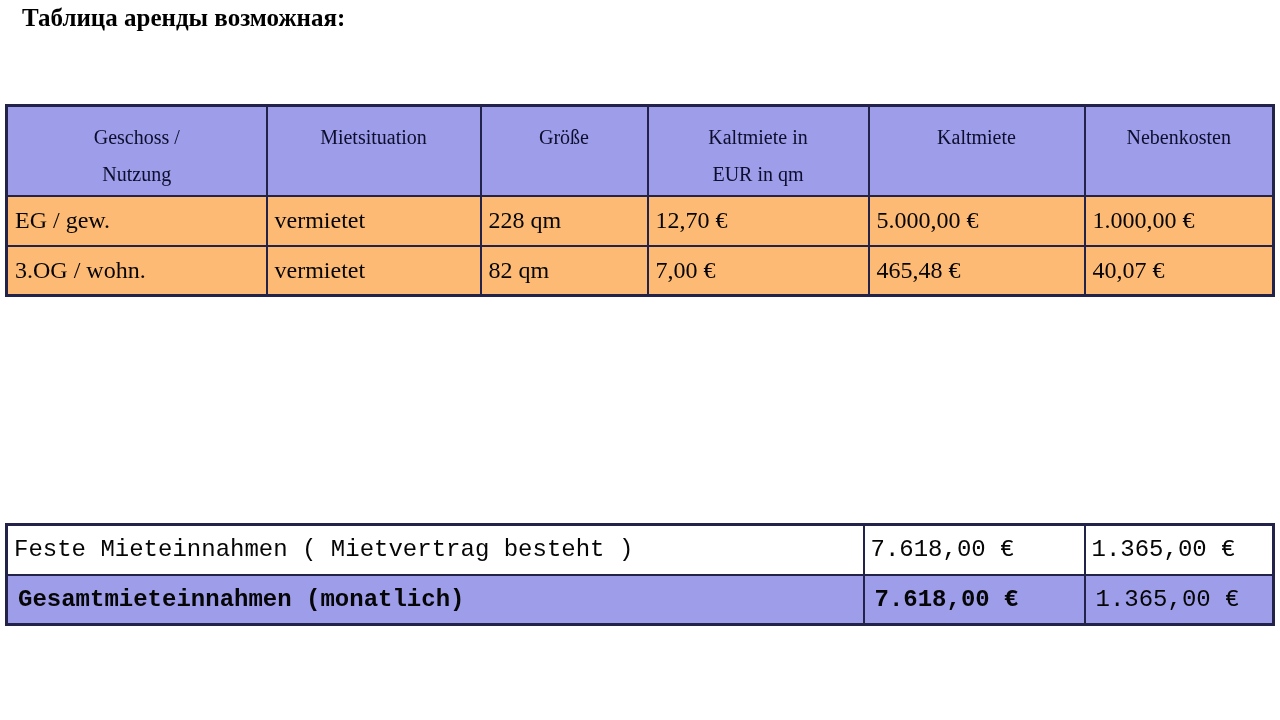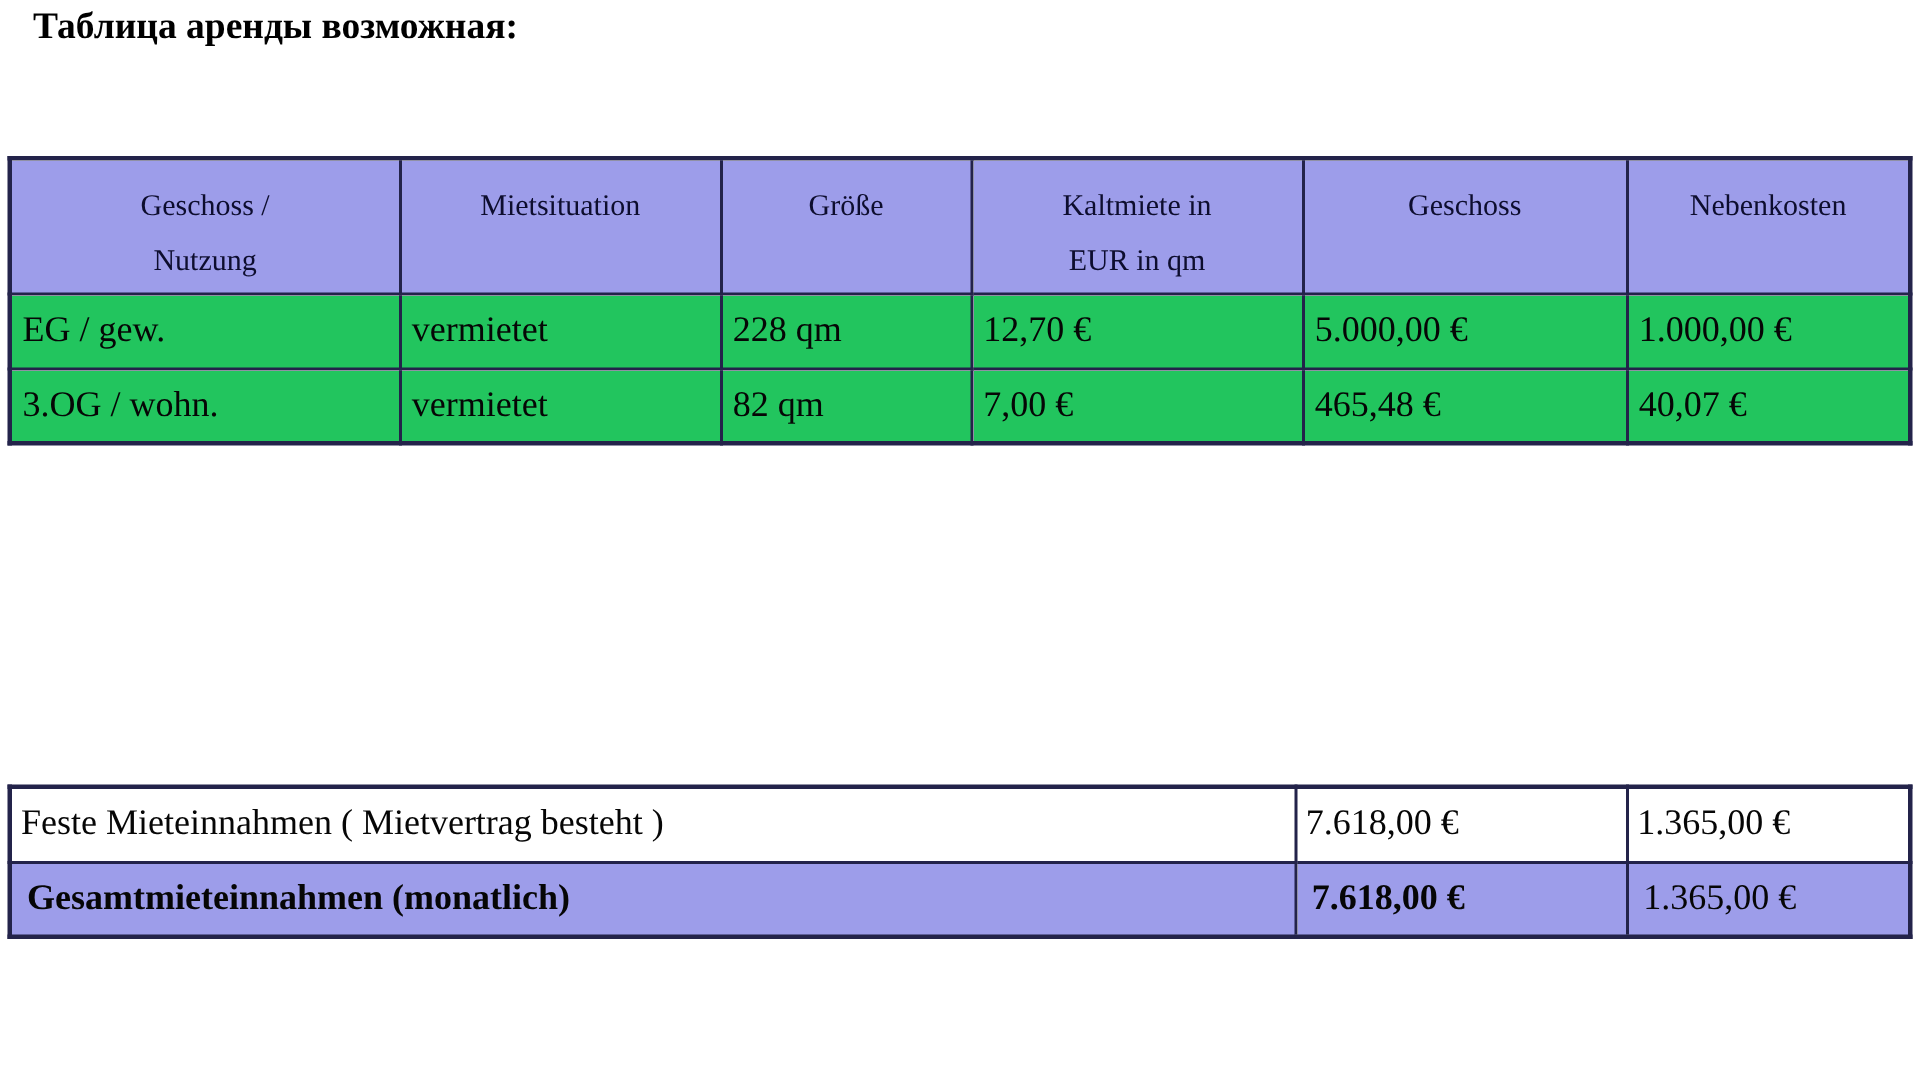--- a/index.html
+++ b/index.html
@@ -51,28 +51,29 @@
     padding-top:12px;
     line-height:37px;
     font-size:20px;
     white-space:pre-line;
   }
   #rent-table td{
     height:50px;
     vertical-align:middle;
     text-align:left;
     padding:0 4px 0 7px;
-    background:#22c55e;
+    background:#fdba74;
   }
   #summary-table td{
     height:50px;
     vertical-align:middle;
     text-align:left;
     padding:0 4px 0 6px;
     background:#ffffff;
+    font-family:Liberation Mono, monospace;
   }
   #summary-table tr.highlight td{
     background:var(--purple);
     padding-left:10px;
   }
   .bold{font-weight:bold;}
   
   #rent-table col.c1{width:260px;}
   #rent-table col.c2{width:214px;}
   #rent-table col.c3{width:167px;}
@@ -98,21 +99,21 @@
       <col class="c6">
   </colgroup>
   <thead>
     <tr>
       <th>Geschoss /
 Nutzung</th>
       <th>Mietsituation</th>
       <th>Größe</th>
       <th>Kaltmiete in
 EUR in qm</th>
-      <th>Geschoss</th>
+      <th>Kaltmiete</th>
       <th>Nebenkosten</th>
     </tr>
   </thead>
   <tbody>
     <tr>
       <td>EG / gew.</td>
       <td>vermietet</td>
       <td>228 qm</td>
       <td>12,70 €</td>
       <td>5.000,00 €</td>

